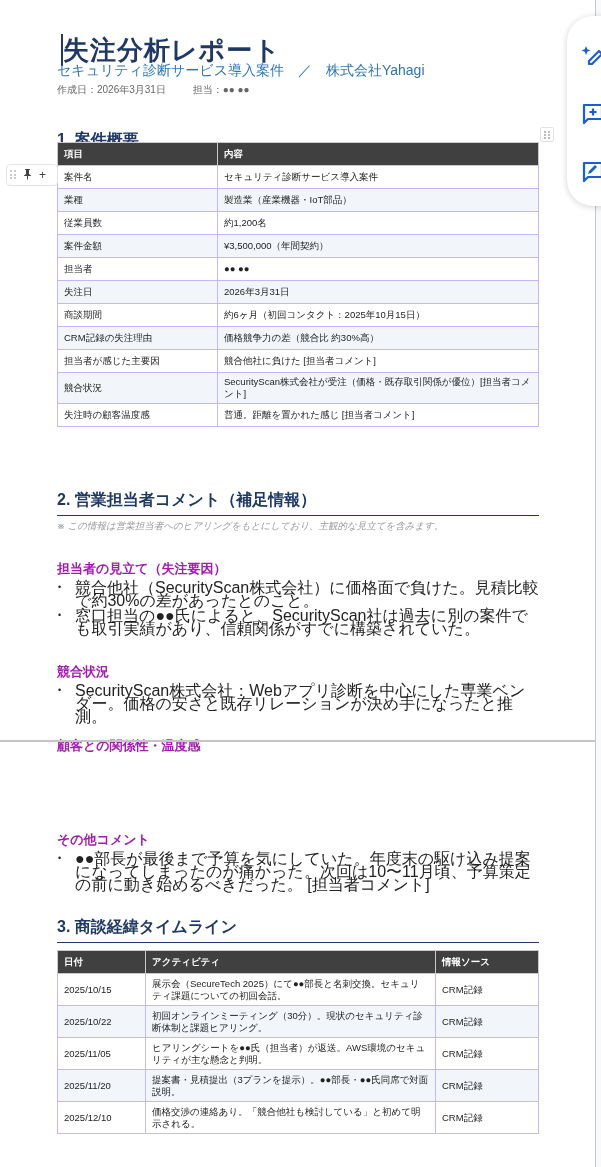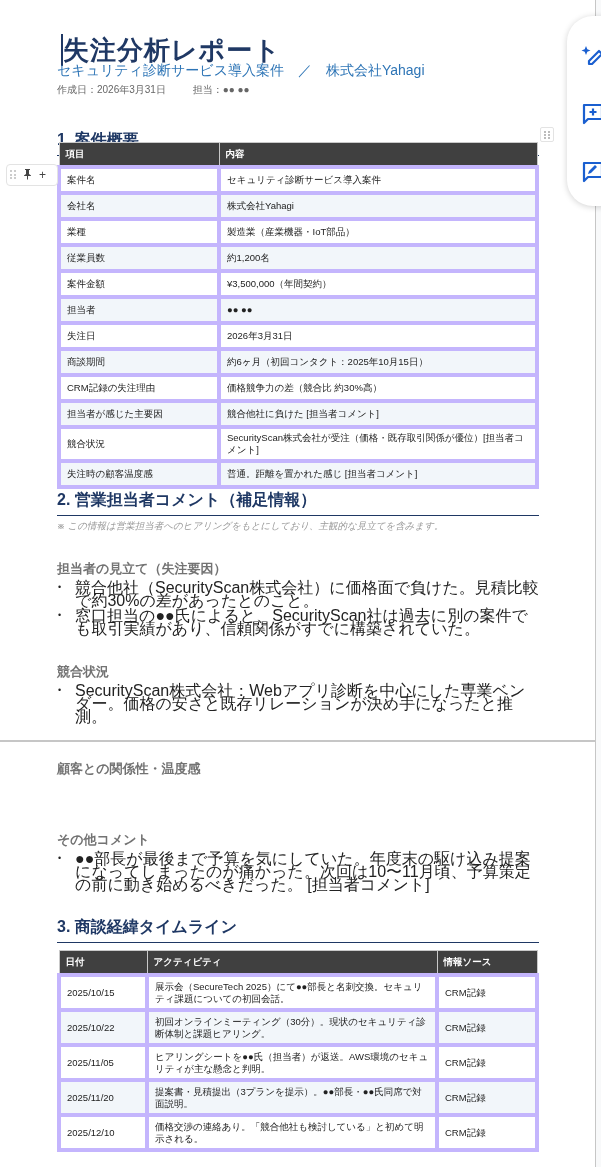--- a/index.html
+++ b/index.html
@@ -29,41 +29,41 @@
   .meta {
     position: absolute; top: 83px; left: 0; font-size: 10px; color: #666; white-space: nowrap;
   }
   .meta span + span { margin-left: 24px; }
 
   .h2 {
     position: absolute; left: 0; width: 482px; font-size: 16px; font-weight: bold; color: #1f3864;
     border-bottom: 1.5px solid #1f3864; padding-bottom: 4px; margin: 0; white-space: nowrap;
   }
   .h3 {
-    position: absolute; left: 0; font-size: 13px; font-weight: bold; color: #737373; margin: 0; white-space: nowrap;
+    position: absolute; left: 0; font-size: 13px; font-weight: bold; color: #a21caf; margin: 0; white-space: nowrap;
   }
   .note {
     position: absolute; left: 0; font-size: 9.5px; color: #999; font-style: italic; white-space: nowrap;
   }
   ul.bullets {
     position: absolute; left: 0; width: 482px; margin: 0; padding: 0; list-style: none;
     font-size: 16px; line-height: 13px; color: #222;
   }
   ul.bullets li { position: relative; padding-left: 18px; margin-bottom: 2px; }
   ul.bullets li::before { content: "•"; position: absolute; left: 1px; top: 0; font-size: 9px; }
 
   table.grid {
     position: absolute; left: 0; width: 482px; border-collapse: collapse; font-size: 9.5px; color: #222;
   }
   table.grid th {
     background: #404040; color: #fff; text-align: left; font-weight: bold;
     padding: 0 6px; height: 22px; border: 1px solid #c9c9c9;
   }
   table.grid td {
-    padding: 3px 6px; border: 4px solid #c4b5fd; vertical-align: middle; line-height: 12px;
+    padding: 3px 6px; border: 1px solid #c4b5fd; vertical-align: middle; line-height: 12px;
   }
   table.grid tr:nth-child(even) td { background: #f2f6fa; }
   table.overview td { height: 16px; }
   table.timeline td { height: 25px; }
 
   .block-toolbar {
     position: absolute; left: 6px; top: 164px; width: 52px; height: 22px;
     background: #fff; border: 1px solid #e3e3e3; border-radius: 4px;
     display: flex; align-items: center; gap: 6px; padding-left: 3px; box-sizing: border-box;
     font-size: 12px; color: #444;
@@ -107,24 +107,20 @@
           <th>項目</th>
           <th>内容</th>
         </tr>
       </thead>
       <tbody>
         <tr>
             <td>案件名</td>
             <td>セキュリティ診断サービス導入案件</td>
           </tr>
         <tr>
-            <td>会社名</td>
-            <td>株式会社Yahagi</td>
-          </tr>
-        <tr>
             <td>業種</td>
             <td>製造業（産業機器・IoT部品）</td>
           </tr>
         <tr>
             <td>従業員数</td>
             <td>約1,200名</td>
           </tr>
         <tr>
             <td>案件金額</td>
             <td>¥3,500,000（年間契約）</td>
@@ -167,21 +163,21 @@
     <ul class="bullets" style="top:581px;">
       <li>競合他社（SecurityScan株式会社）に価格面で負けた。見積比較で約30%の差があったとのこと。</li>
       <li>窓口担当の●●氏によると、SecurityScan社は過去に別の案件でも取引実績があり、信頼関係がすでに構築されていた。</li>
     </ul>
 
     <h3 class="h3" style="top:663px;">競合状況</h3>
     <ul class="bullets" style="top:684px;">
       <li>SecurityScan株式会社：Webアプリ診断を中心にした専業ベンダー。価格の安さと既存リレーションが決め手になったと推測。</li>
     </ul>
 
-    <h3 class="h3" style="top:760px;">顧客との関係性・温度感</h3>
+    <h3 class="h3" style="top:737px;">顧客との関係性・温度感</h3>
     <ul class="bullets" style="top:762px;">
     </ul>
 
     <h3 class="h3" style="top:831px;">その他コメント</h3>
     <ul class="bullets" style="top:852px;">
       <li>●●部長が最後まで予算を気にしていた。年度末の駆け込み提案になってしまったのが痛かった。次回は10〜11月頃、予算策定の前に動き始めるべきだった。 [担当者コメント]</li>
     </ul>
 
     <h2 class="h2" style="top:917px;">3. 商談経緯タイムライン</h2>
     <table class="grid timeline" style="top:950px;">

